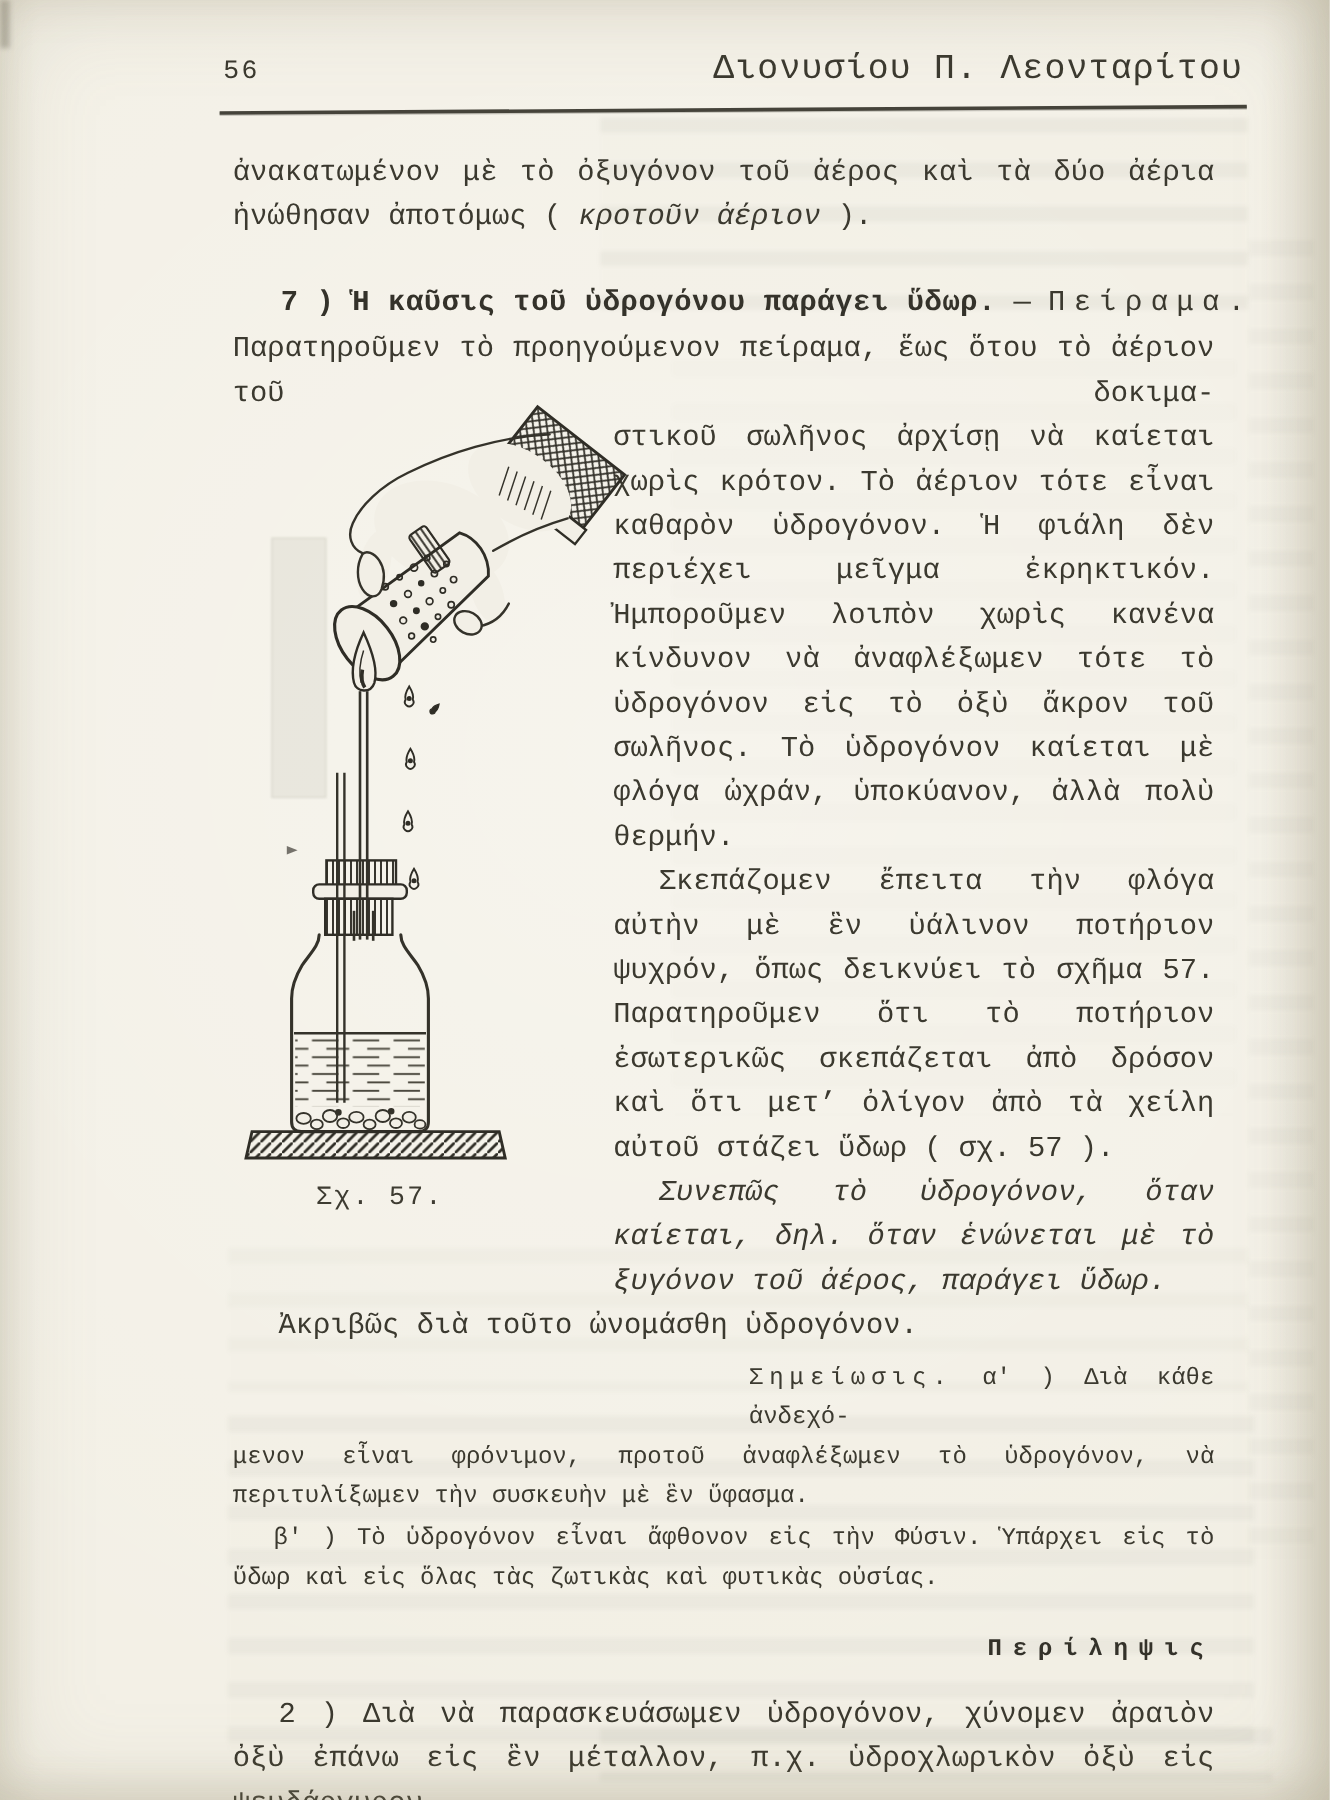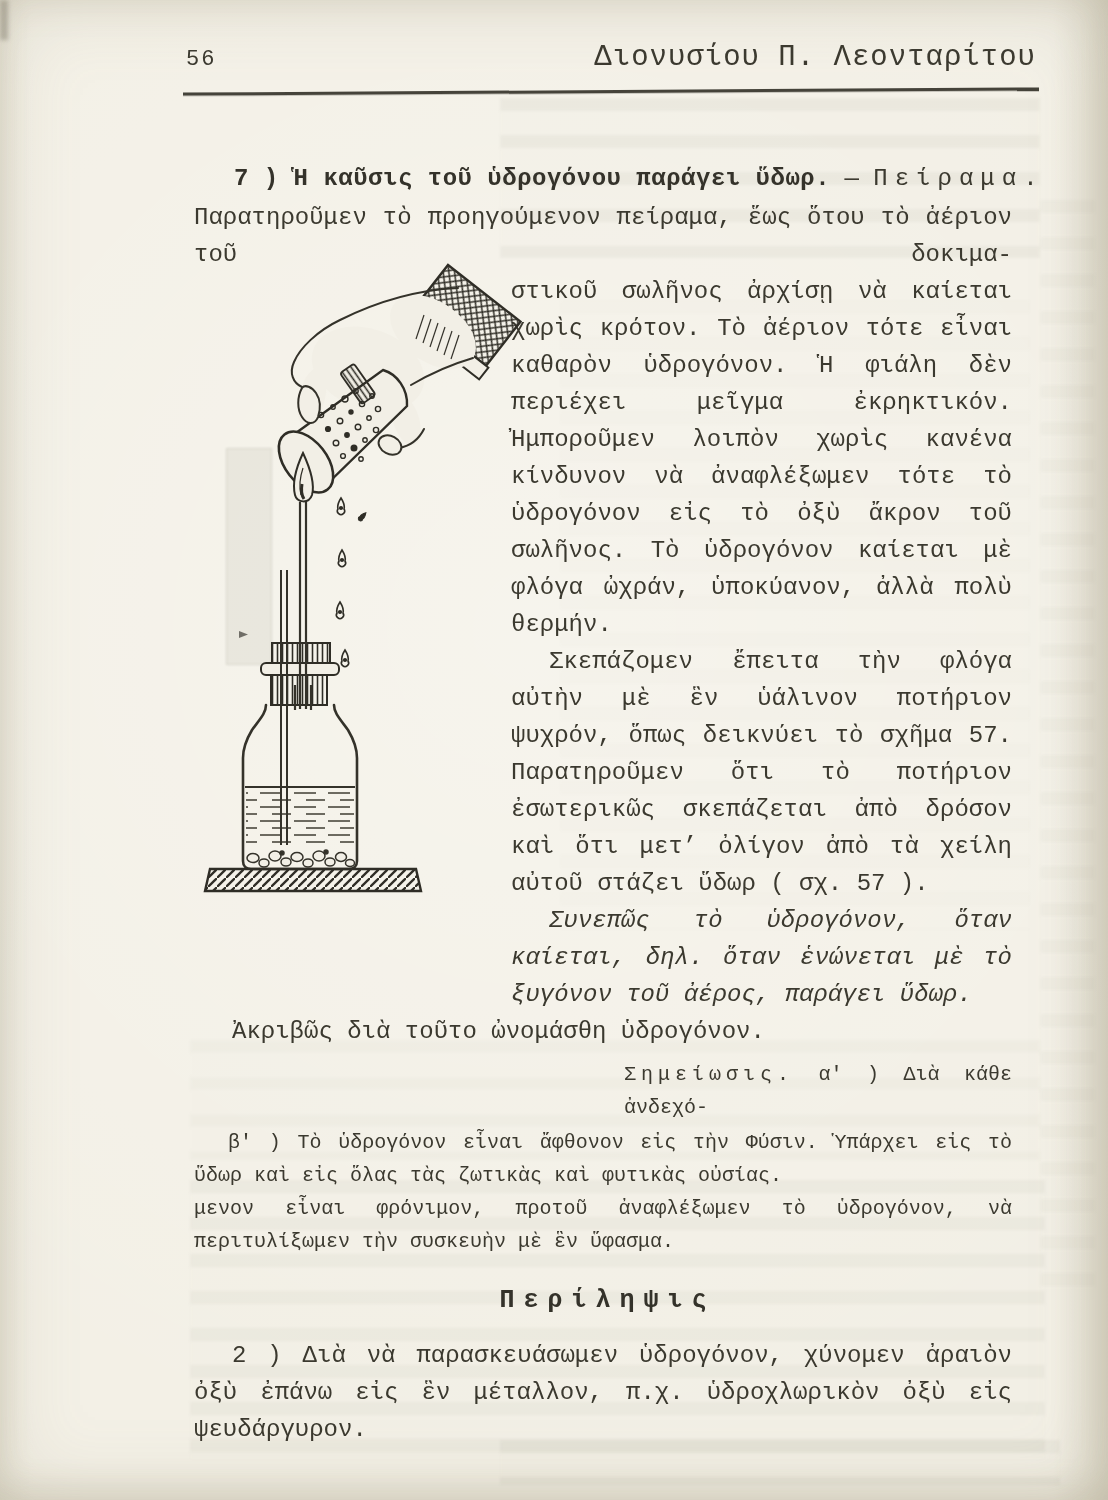--- a/index.html
+++ b/index.html
@@ -40,21 +40,21 @@
   .apparatus{position:absolute;left:-4px;top:-22px;width:335px;height:645px;overflow:visible;}
   .figure-caption{position:absolute;left:0;top:626px;width:245px;text-align:center;
     font-size:22px;letter-spacing:2px;color:#3e3c32;}
   .clear{clear:both;}
 
   .note{font-size:20px;line-height:33px;}
   .note-first{margin-top:8px;margin-left:430px;text-align:justify;text-align-last:justify;}
   .note-first .spaced{letter-spacing:5px;}
   .note-b{text-indent:34px;margin-top:2px;}
 
-  .summary-heading{margin:24px 0 18px;text-align:center;font-weight:bold;font-size:25px;
+  .summary-heading{margin:24px 0 18px;text-align:right;font-weight:bold;font-size:20px;
     letter-spacing:9px;color:#34322a;text-indent:9px;}
   .summary-item{margin-bottom:3px;}
 
   svg .ln{fill:none;stroke:#34322a;stroke-width:2;stroke-linecap:round;}
   svg .ln3{fill:none;stroke:#34322a;stroke-width:2.6;stroke-linecap:round;}
   svg .bg{fill:#f2efe6;}
 </style>
 </head>
 <body>
 
@@ -68,20 +68,21 @@
   <div class="bleed" style="left:190px;top:1180px;width:855px;height:280px;opacity:.5;"></div>
   <div class="bleed" style="left:500px;top:1440px;width:560px;height:45px;opacity:.5;"></div>
   <div class="speck" style="left:0;top:0;width:8px;height:40px;"></div>
 
   <div class="page-number">56</div>
   <div class="running-title">Διονυσίου Π. Λεονταρίτου</div>
   <div class="head-rule"></div>
 
   <div class="content">
 
+    <p class="para"><span>ἀνακατωμένον μὲ τὸ ὀξυγόνον τοῦ ἀέρος καὶ τὰ δύο ἀέρια ἡνώθησαν ἀποτόμως ( </span><span class="em">κροτοῦν ἀέριον</span><span> ).</span></p>
 
     <p class="para heading7"><span class="bold">7 ) Ἡ καῦσις τοῦ ὑδρογόνου παράγει ὕδωρ.</span><span> — </span><span class="spaced">Πείραμα.</span></p>
 
     <p class="para lead-line">Παρατηροῦμεν τὸ προηγούμενον πείραμα, ἕως ὅτου τὸ ἀέριον τοῦ δοκιμα-</p>
 
     <div class="figure-float">
       <svg class="apparatus" viewBox="0 0 335 645">
         <defs>
           <pattern id="xh" width="8" height="8" patternUnits="userSpaceOnUse">
             <path d="M0,8 L8,0 M0,0 L8,8" stroke="#2f2d26" stroke-width="1.5"></path>
@@ -215,32 +216,33 @@
               <circle cx="0" cy="3" r="1.3" fill="#2f2d26"></circle>
             </g>
           <g transform="translate(155,400)">
               <path d="M0,-7 C2.5,-3 4,.5 3,4 A3.6,3.6 0 1 1 -3,4 C-4,.5 -2.5,-3 0,-7 Z"></path>
               <circle cx="0" cy="3" r="1.3" fill="#2f2d26"></circle>
             </g>
         </g>
 
         <path d="M49,374 l9,3.5 -9,3.5 z" fill="#2f2d26" opacity=".65"></path>
       </svg>
+      <div class="figure-caption">Σχ. 57.</div>
     </div>
 
     <p class="para">στικοῦ σωλῆνος ἀρχίσῃ νὰ καίεται χωρὶς κρότον. Τὸ ἀέριον τότε εἶναι καθαρὸν ὑδρογόνον. Ἡ φιάλη δὲν περιέχει μεῖγμα ἐκρηκτικόν. Ἠμποροῦμεν λοιπὸν χωρὶς κανένα κίνδυνον νὰ ἀναφλέξωμεν τότε τὸ ὑδρογόνον εἰς τὸ ὀξὺ ἄκρον τοῦ σωλῆνος. Τὸ ὑδρογόνον καίεται μὲ φλόγα ὠχράν, ὑποκύανον, ἀλλὰ πολὺ θερμήν.</p>
     <p class="para p-indent">Σκεπάζομεν ἔπειτα τὴν φλόγα αὐτὴν μὲ ἓν ὑάλινον ποτήριον ψυχρόν, ὅπως δεικνύει τὸ σχῆμα 57. Παρατηροῦμεν ὅτι τὸ ποτήριον ἐσωτερικῶς σκεπάζεται ἀπὸ δρόσον καὶ ὅτι μετ’ ὀλίγον ἀπὸ τὰ χείλη αὐτοῦ στάζει ὕδωρ ( σχ. 57 ).</p>
     <p class="para p-indent em">Συνεπῶς τὸ ὑδρογόνον, ὅταν καίεται, δηλ. ὅταν ἑνώνεται μὲ τὸ ξυγόνον τοῦ ἀέρος, παράγει ὕδωρ.</p>
     <p class="para p-indent">Ἀκριβῶς διὰ τοῦτο ὠνομάσθη ὑδρογόνον.</p>
 
     <div class="clear"></div>
 
     <p class="para note note-first"><span class="spaced">Σημείωσις.</span><span> α′ ) Διὰ κάθε ἀνδεχό-</span></p>
+    <p class="para note">μενον εἶναι φρόνιμον, προτοῦ ἀναφλέξωμεν τὸ ὑδρογόνον, νὰ περιτυλίξωμεν τὴν συσκευὴν μὲ ἓν ὕφασμα.</p>
     <p class="para note note-b">β′ ) Τὸ ὑδρογόνον εἶναι ἄφθονον εἰς τὴν Φύσιν. Ὑπάρχει εἰς τὸ ὕδωρ καὶ εἰς ὅλας τὰς ζωτικὰς καὶ φυτικὰς οὐσίας.</p>
-    <p class="para note">μενον εἶναι φρόνιμον, προτοῦ ἀναφλέξωμεν τὸ ὑδρογόνον, νὰ περιτυλίξωμεν τὴν συσκευὴν μὲ ἓν ὕφασμα.</p>
 
     <h3 class="summary-heading">Περίληψις</h3>
 
     <p class="para p-indent summary-item">2 ) Διὰ νὰ παρασκευάσωμεν ὑδρογόνον, χύνομεν ἀραιὸν ὀξὺ ἐπάνω εἰς ἓν μέταλλον, π.χ. ὑδροχλωρικὸν ὀξὺ εἰς ψευδάργυρον.</p>
   </div>
 
   <div class="vignette"></div>
 </div>
 
 </body></html>

